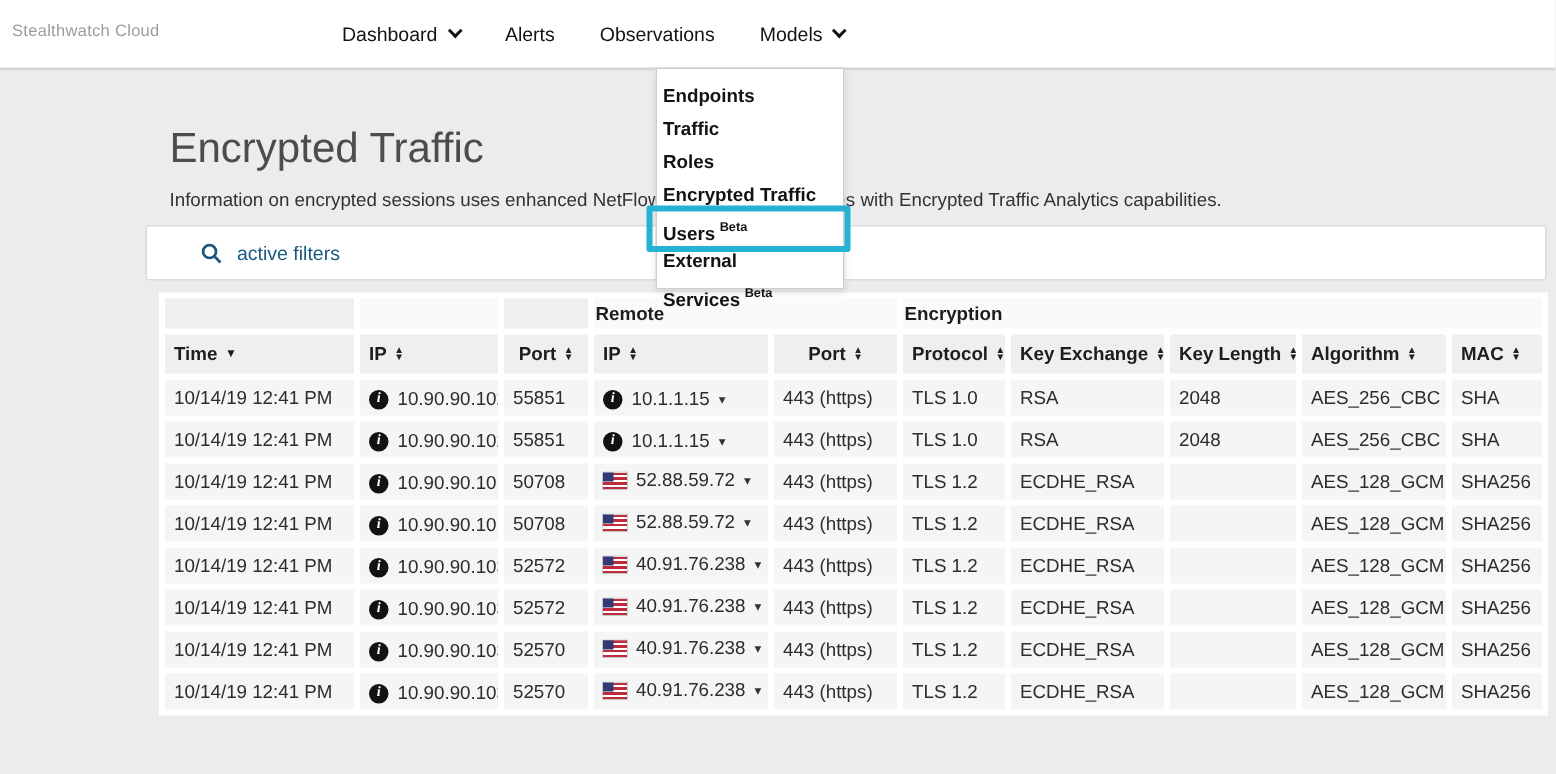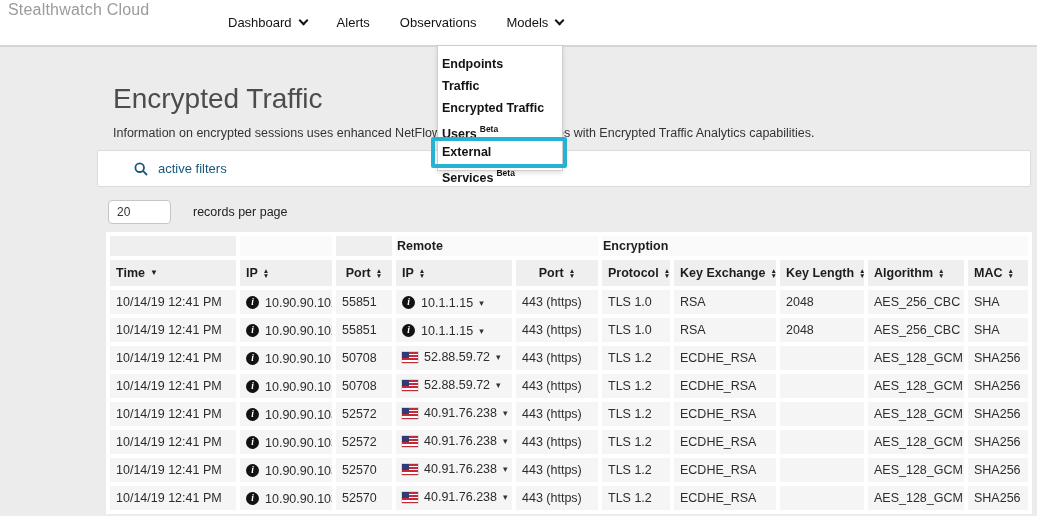--- a/index.html
+++ b/index.html
@@ -11,21 +11,21 @@
   html,body{margin:0;padding:0;}
   body{
     width:1037px;height:516px;position:relative;overflow:hidden;
     background:#ececec;
     font-family:"Liberation Sans","DejaVu Sans",sans-serif;
     -webkit-font-smoothing:antialiased;
   }
   
   .topbar{position:absolute;top:0;left:0;width:1037px;height:47px;background:#fff;
     border-bottom:2px solid #d6d6d6;z-index:2;}
-  .brand{position:absolute;left:8px;top:1px;font-size:16px;color:var(--brand-gray);letter-spacing:.2px;}
+  .brand{position:absolute;left:8px;top:15px;font-size:11px;color:var(--brand-gray);letter-spacing:.2px;}
   .nav{position:absolute;left:228px;top:0;height:45px;display:flex;align-items:center;gap:30px;}
   .nav-item{font-size:13px;font-weight:normal;color:#131313;display:flex;align-items:center;gap:8px;cursor:pointer;white-space:nowrap;}
   .chevron{width:7px;height:7px;border-right:2.4px solid #131313;border-bottom:2.4px solid #131313;
     transform:rotate(45deg);margin-top:-4px;}
   
   .page{position:absolute;top:49px;left:0;width:1037px;bottom:0;}
   h1.page-title{margin:36px 0 0 113px;font-size:28px;font-weight:400;color:#4c4c4c;line-height:28px;}
   .page-desc{margin:13px 0 0 113px;font-size:12.5px;color:#333;}
   .filter-card{margin:10px 0 0 97px;width:934px;height:37px;background:#fff;border:1px solid #dcdcdc;
     border-radius:2px;display:flex;align-items:center;padding-left:36px;}
@@ -98,24 +98,20 @@
   <div class="filter-card">
     <div class="filter-link">
       <svg width="14" height="14" viewBox="0 0 14 14" fill="none" stroke="currentColor" stroke-width="1.8">
         <circle cx="5.7" cy="5.7" r="4.3"></circle>
         <line x1="9.2" y1="9.2" x2="13" y2="13"></line>
       </svg>
       <span>active filters</span>
     </div>
   </div>
 
-  <div class="records-row">
-    <input class="records-input" value="20" style="">
-    <span class="records-label">records per page</span>
-  </div>
 
   <div class="table-wrap">
     <table>
       <colgroup>
         <col style="width:126px">
           <col style="width:92px">
           <col style="width:56px">
         <col style="width:116px">
           <col style="width:82px">
           <col style="width:68px">
@@ -326,17 +322,18 @@
             <td>SHA256</td>
           </tr>
         </tbody>
     </table>
   </div>
 </div>
 
 <div class="models-menu">
     <div class="menu-item"><span>Endpoints</span></div>
     <div class="menu-item"><span>Traffic</span></div>
+    <div class="menu-item"><span>Roles</span></div>
     <div class="menu-item"><span>Encrypted Traffic</span></div>
     <div class="menu-item"><span>Users</span><sup class="beta">Beta</sup></div>
     <div class="menu-item"><span>External Services</span><sup class="beta">Beta</sup></div>
   </div>
 <div class="highlight-box"></div>
 
 </body></html>

